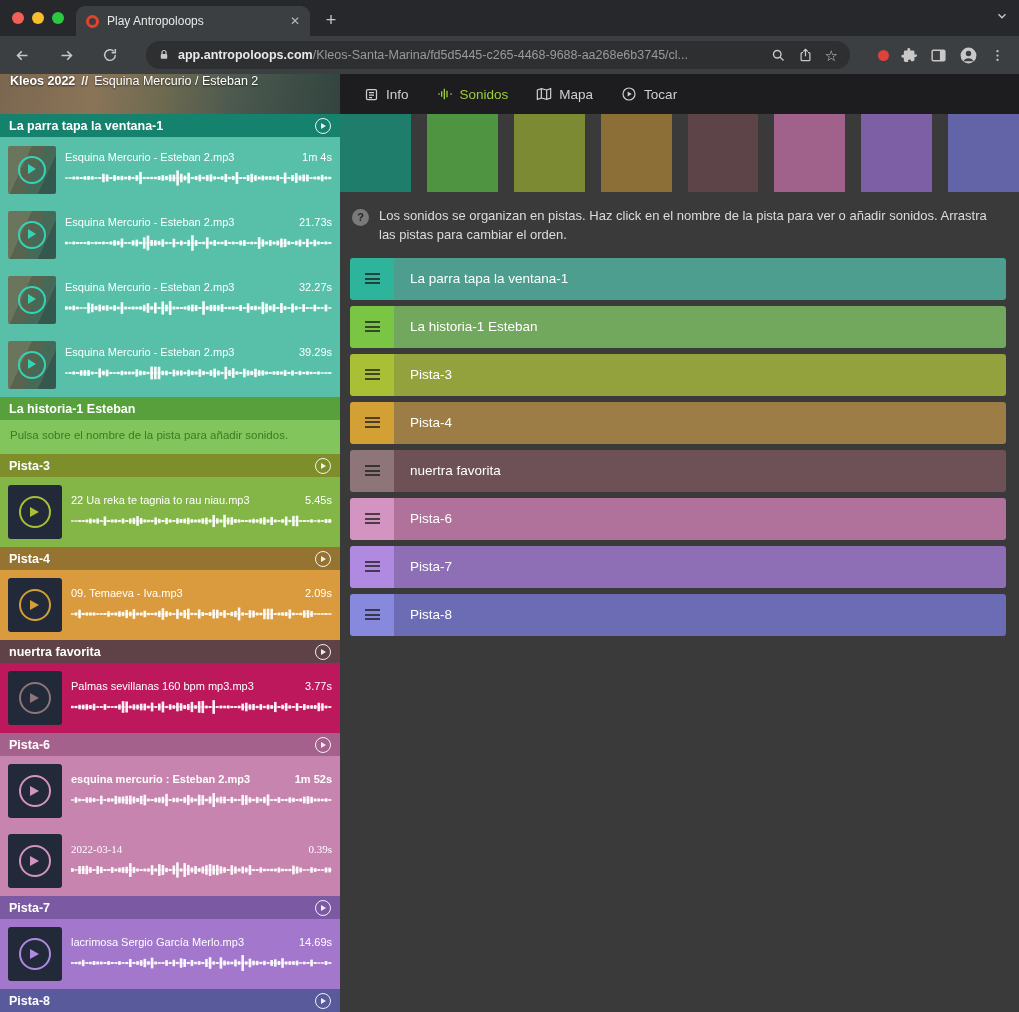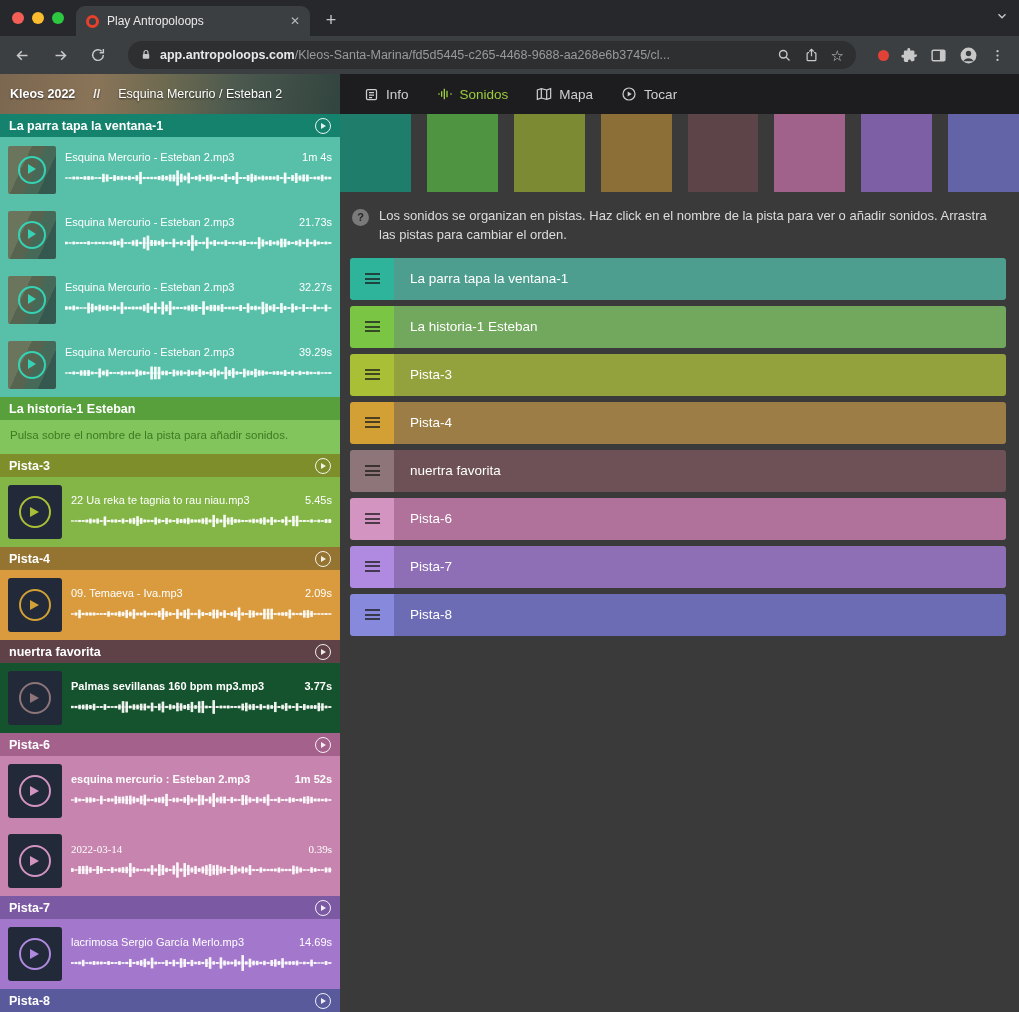--- a/index.html
+++ b/index.html
@@ -11,33 +11,33 @@
   .lights{display:flex;gap:8px;align-items:center;height:36px;padding-right:12px}
   .light{width:12px;height:12px;border-radius:50%}
   .light.red{background:#f35f57}.light.yellow{background:#fbbc2e}.light.green{background:#2bc840}
   .tab{width:234px;height:30px;background:#3c3f42;border-radius:9px 9px 0 0;display:flex;align-items:center;gap:8px;padding:0 8px 0 10px;color:#e8e8e8;font-size:12px}
   .favicon{width:13px;height:13px;border-radius:50%;border:3.5px solid #e8402a;flex:none}
   .tab-title{flex:1;white-space:nowrap;overflow:hidden}
   .tab-close{color:#b9b9b9;font-size:12px;padding:0 2px}
   .newtab{width:26px;height:26px;margin:0 0 3px 8px;display:flex;align-items:center;justify-content:center;color:#c8c8c8;font-size:18px;border-radius:50%}
   .tab-chevron{margin-left:auto;margin-bottom:9px}
 
-  .navbar{height:38px;background:#3c3f42;display:flex;align-items:center;gap:10px;padding:0 8px}
+  .navbar{height:38px;background:#3c3f42;display:flex;align-items:center;gap:16px;padding:0 8px}
   .navbtn{width:28px;height:28px;display:flex;align-items:center;justify-content:center;border-radius:50%;flex:none}
   .omnibox{flex:1;height:28px;background:#2d2f31;border-radius:14px;display:flex;align-items:center;padding:0 12px;gap:8px;margin:0 6px;min-width:0}
   .url{font-size:12.5px;color:#e8e8e8;white-space:nowrap;overflow:hidden;flex:1;min-width:0}
   .url .path{color:#9a9a9a}
   .obx-icons{display:flex;gap:12px;align-items:center;flex:none}
   .ext{display:flex;align-items:center;gap:12px;padding:0 6px;flex:none}
   .reddot{width:11px;height:11px;border-radius:50%;background:#e04238}
   .star{color:#c8c8c8;font-size:15px;line-height:1}
 
   
   .appheader{height:40px;background:#1d1d1f;display:flex;align-items:stretch;color:#ddd}
-  .title-card{width:340px;flex:none;display:flex;align-items:center;padding:0 10px;gap:18px;font-size:12.5px;color:#fff;
+  .title-card{width:340px;flex:none;display:flex;align-items:flex-start;padding:0 10px;gap:6px;font-size:12.5px;color:#fff;
     background:linear-gradient(100deg,#7b6750 0%,#8a7458 28%,#6d6a50 48%,#4a584e 70%,#32443f 100%);
     text-shadow:0 1px 2px rgba(0,0,0,.65);white-space:nowrap;overflow:hidden}
   .title-card .proj{font-weight:bold}
   .title-card .sep{opacity:.9;font-weight:bold}
   .navtabs{display:flex;align-items:center;gap:28px;padding-left:24px}
   .navtab{display:flex;align-items:center;gap:7px;font-size:13.5px;color:#cfcfcf;cursor:pointer}
   .navtab.active{color:#9ccd3c}
   .hdr-right{margin-left:auto;display:flex;align-items:center;gap:10px;padding-right:12px}
   .lang-es{font-size:12px;color:#fff;font-weight:bold}
   .lang-en{font-size:12px;color:#767676;font-weight:bold}
@@ -739,21 +739,21 @@
           </svg>
       </div>
     </div>
 
     <div class="thead" style="background: rgb(94, 66, 71);">
       <span class="tname">nuertra favorita</span>
       <span class="hplay">
           <i></i>
         </span>
     </div>
-    <div class="clip big" style="background: #14532d; font-weight: bold;">
+    <div class="clip big" style="background: #be185d;">
       <div class="playbox">
         <span class="playcirc" style="border-color: rgb(141, 117, 121);">
             <i class="tri" style="border-left-color: rgb(141, 117, 121);"></i>
           </span>
       </div>
       <div class="clipbody">
         <div class="cliprow">
           <span class="cliptitle">Palmas sevillanas 160 bpm mp3.mp3</span>
           <span class="clipdur">3.77s</span>
         </div>

